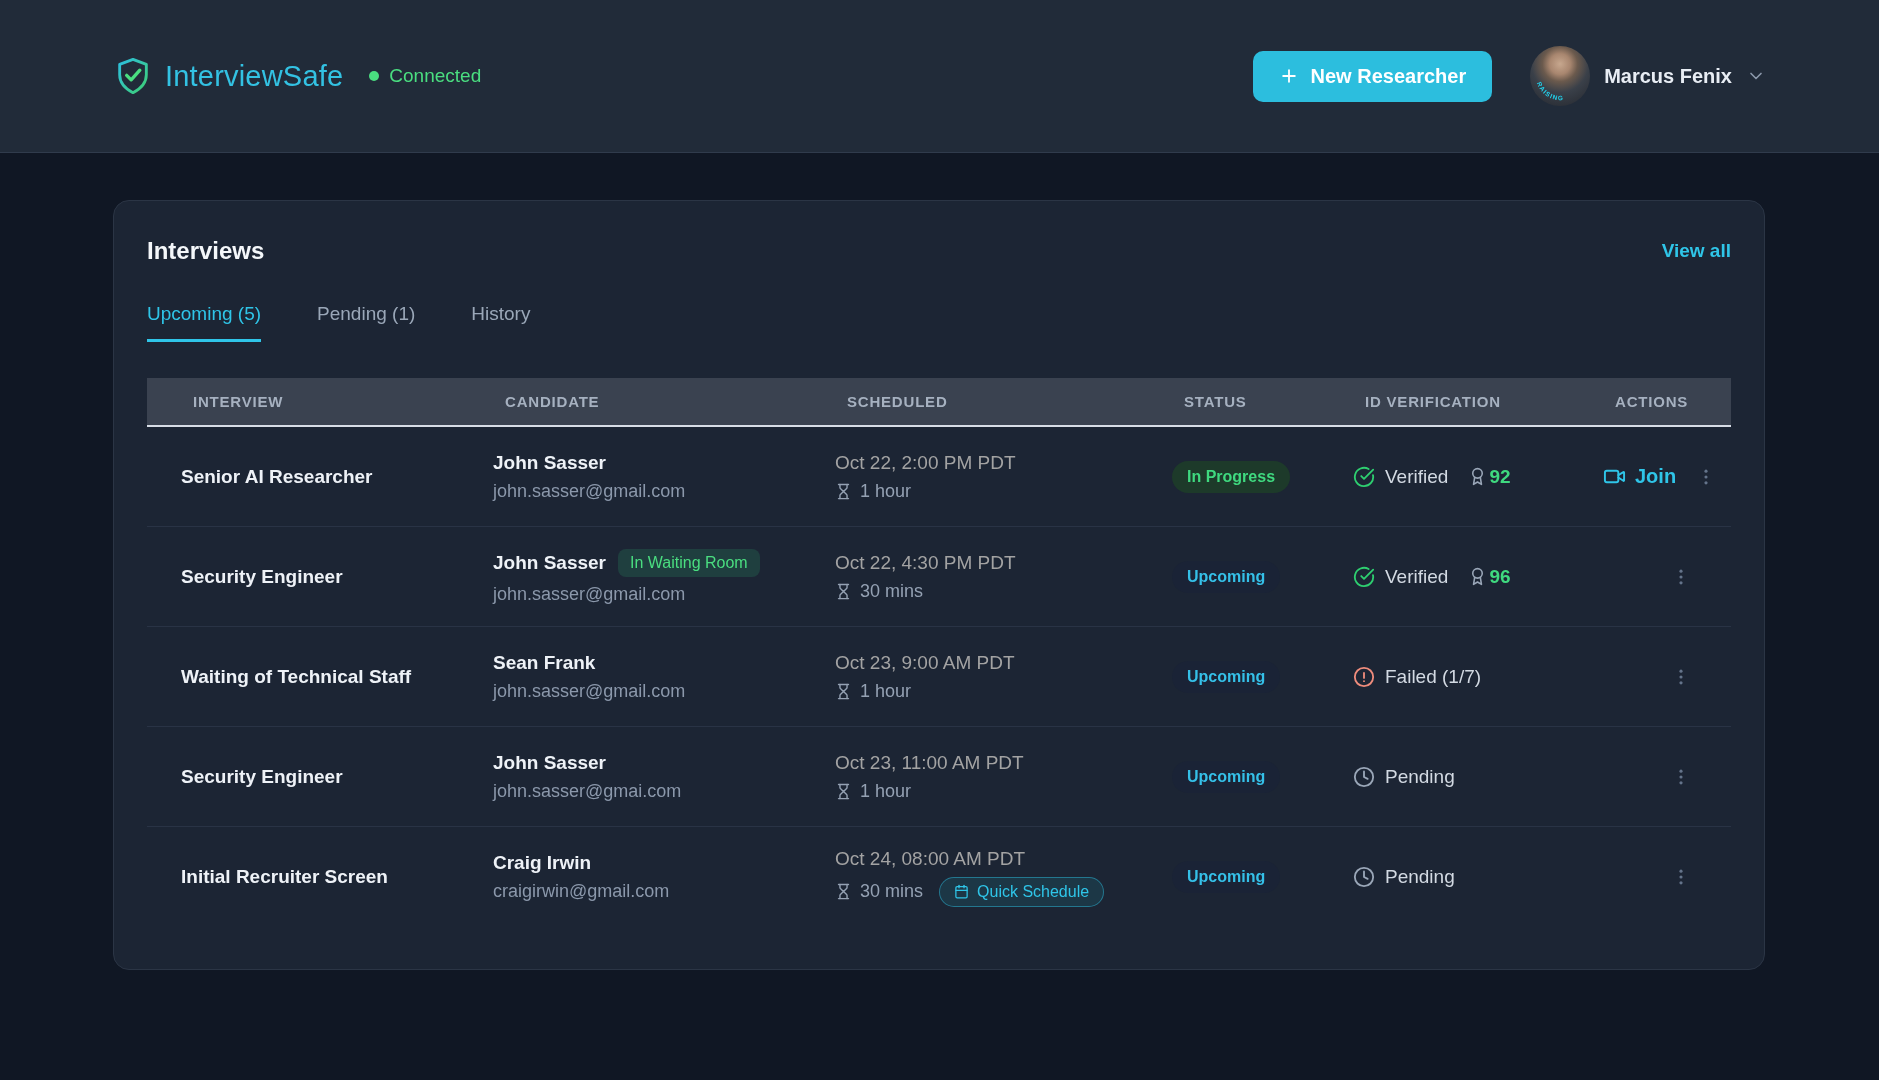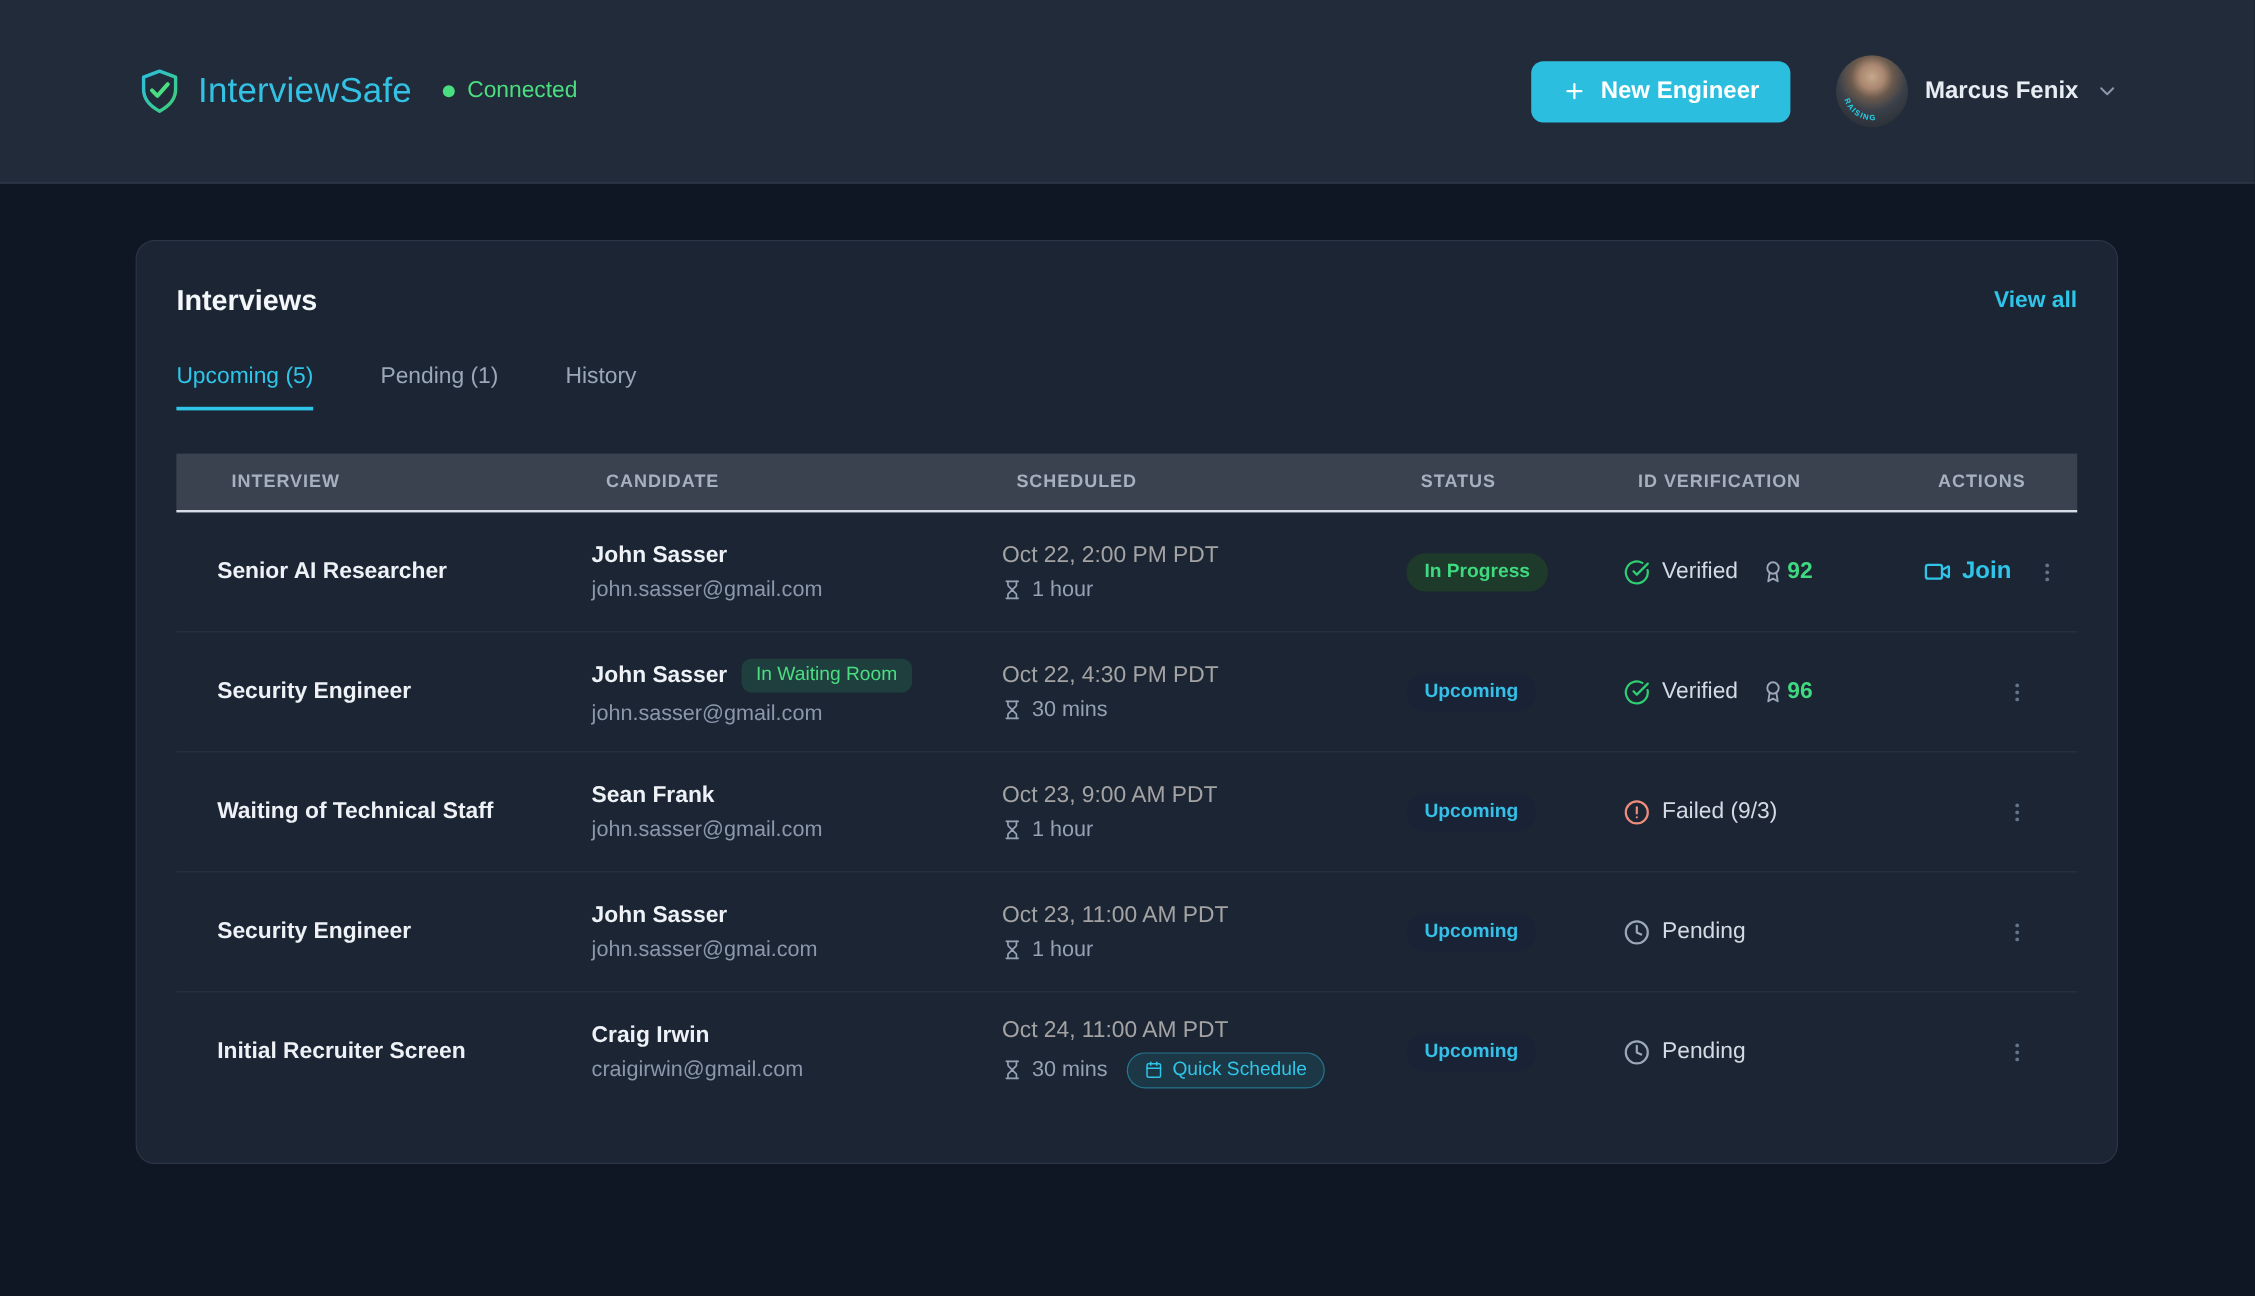--- a/index.html
+++ b/index.html
@@ -167,21 +167,21 @@
   </div>
 
   <div class="topbar-right">
     <button class="btn-new">
       <span style="display:inline-flex;">
         <svg width="20" height="20" viewBox="0 0 24 24" fill="none" stroke="currentColor" stroke-width="2.2" stroke-linecap="round">
           <line x1="12" y1="5" x2="12" y2="19"></line>
             <line x1="5" y1="12" x2="19" y2="12"></line>
         </svg>
       </span>
-      <span>New Engineer</span>
+      <span>New Researcher</span>
     </button>
 
     <div class="userchip">
       <div class="avatar">
         <svg viewBox="0 0 60 60" width="60" height="60">
           <path id="arcPath" d="M 6.8 36.2 A 24 24 0 0 0 38.2 52.6" fill="none"></path>
           <text font-size="6.4" font-weight="bold" fill="#22d3ee" letter-spacing="1.1" font-family="Liberation Sans, sans-serif">
             <textPath href="#arcPath" startOffset="2%">RAISING SEED</textPath>
           </text>
         </svg>
@@ -390,21 +390,21 @@
     <div class="cell verif">
 
       <span class="v-ic v-failed">
         <svg width="22" height="22" viewBox="0 0 24 24" fill="none" stroke="currentColor" stroke-width="2" stroke-linecap="round">
           <circle cx="12" cy="12" r="10"></circle>
                 <line x1="12" y1="7.5" x2="12" y2="13"></line>
                 <line x1="12" y1="16.5" x2="12.01" y2="16.5"></line>
         </svg>
       </span>
 
-      <span class="verif-label">Failed (9/3)</span>
+      <span class="verif-label">Failed (1/7)</span>
 
     </div>
 
     <div class="cell actions no-join">
 
       <button class="btn-kebab">
         <svg width="20" height="20" viewBox="0 0 24 24" fill="currentColor">
           <circle cx="12" cy="5" r="1.9"></circle>
                 <circle cx="12" cy="12" r="1.9"></circle>
                 <circle cx="12" cy="19" r="1.9"></circle>
@@ -475,21 +475,21 @@
 
     <div class="cell">
       <div class="cand-top">
         <span class="cand-name">Craig Irwin</span>
 
       </div>
       <div class="cand-email">craigirwin@gmail.com</div>
     </div>
 
     <div class="cell">
-      <div class="sched-date">Oct 24, 11:00 AM PDT</div>
+      <div class="sched-date">Oct 24, 08:00 AM PDT</div>
       <div class="sched-bottom">
         <span class="icon-line">
           <svg width="17" height="17" viewBox="0 0 24 24" fill="none" stroke="currentColor" stroke-width="2" stroke-linecap="round" stroke-linejoin="round">
             <path d="M5 22h14"></path>
                   <path d="M5 2h14"></path>
             <path d="M17 22v-4.2a2 2 0 0 0-.6-1.4L12 12l-4.4 4.4A2 2 0 0 0 7 17.8V22"></path>
             <path d="M7 2v4.2a2 2 0 0 0 .6 1.4L12 12l4.4-4.4A2 2 0 0 0 17 6.2V2"></path>
           </svg>
         </span>
         <span class="sched-dur">30 mins</span>

